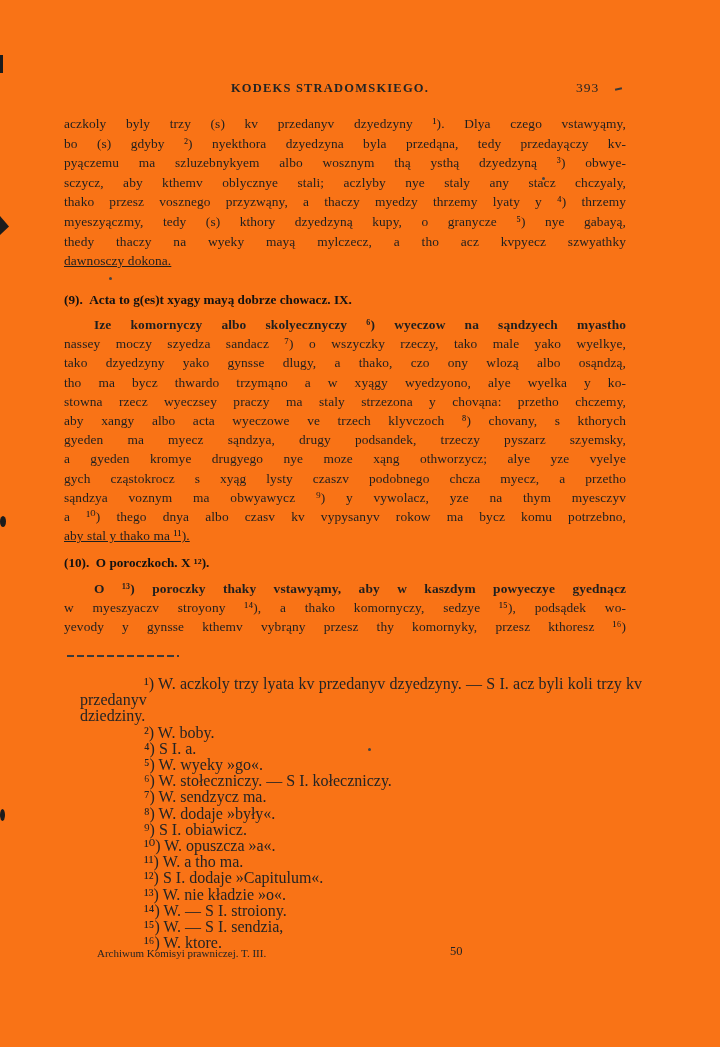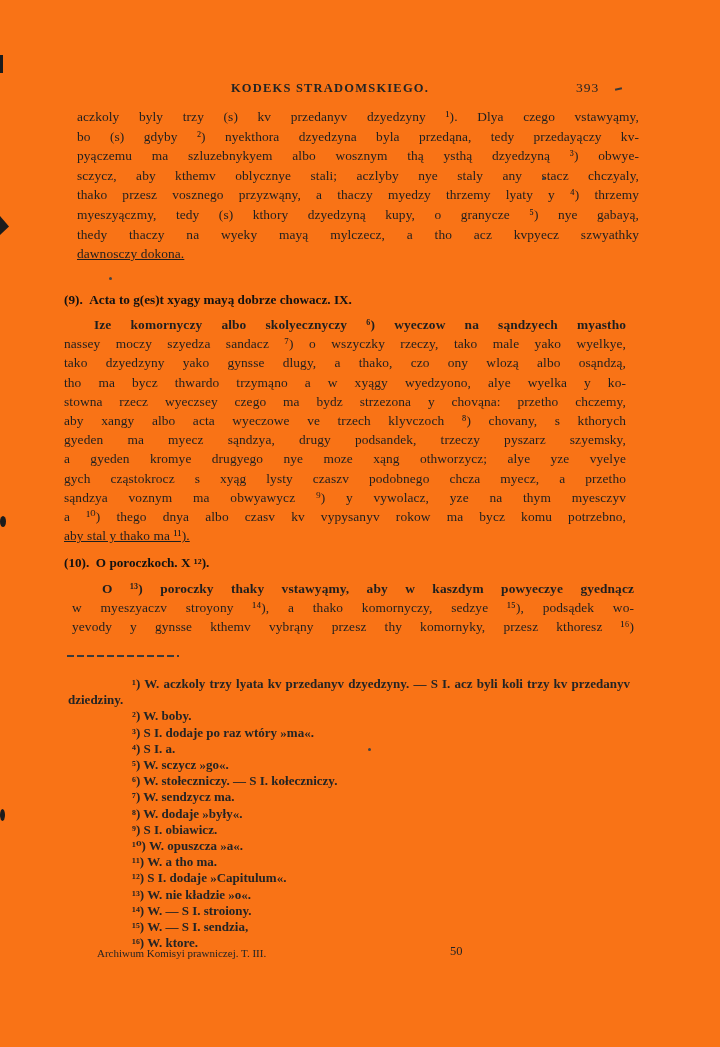--- a/index.html
+++ b/index.html
@@ -19,40 +19,40 @@
   }
   .page-number{
     position:absolute;left:576px;top:80px;
     font-size:13.5px;letter-spacing:1px;color:#242424;
   }
   
   .para{
     position:absolute;left:64px;width:562px;
     font-size:13.4px;color:#1f1f1f;letter-spacing:0.1px;
   }
-  .p1{top:107px;line-height:19.6px;margin-left:13px;}
+  .p1{top:114px;line-height:19.6px;}
   .p2{top:315px;line-height:19.2px;}
-  .p3{top:579px;line-height:19.2px;margin-left:8px;}
+  .p3{top:579px;line-height:19.2px;}
   .tline{text-align:justify;text-align-last:justify;}
   .tline.endl{text-align-last:left;text-decoration:underline;}
   .tline.ind{text-indent:30px;font-weight:bold;}
   .sec-heading{
     position:absolute;left:64px;width:562px;
     font-weight:bold;font-size:13.2px;color:#121212;
   }
   .h9{top:292px;}
   .h10{top:555px;}
   
   .fn-rule{
     position:absolute;left:67px;top:655px;width:112px;height:2px;
     background:repeating-linear-gradient(90deg,#3a3a3a 0 7px,transparent 7px 10px);
   }
   .footnotes{
-    position:absolute;left:68px;top:676px;width:562px;
-    font-size:13px;line-height:16.2px;color:#242424;font-weight:bold;
+    position:absolute;left:80px;top:676px;width:562px;
+    font-size:16px;line-height:16.2px;color:#242424;
   }
   .fnline{text-indent:64px;}
   .fnline.cont{text-indent:0;}
   .fnline.just{text-align:justify;text-align-last:justify;}
   
   .imprint{position:absolute;left:97px;top:947px;font-size:11px;color:#242424;}
   .signature{position:absolute;left:450px;top:944px;font-size:12.5px;color:#242424;}
   
   .speck{position:absolute;background:#1c1c1c;}
   .mk1{left:0;top:55px;width:3px;height:18px;}
@@ -83,21 +83,21 @@
       <div class="tline endl">dawnosczy dokona.</div>
     </div>
 
   <div class="sec-heading h9">(9). Acta to g(es)t xyagy mayą dobrze chowacz. IX.</div>
 
   <div class="para p2">
       <div class="tline ind">Ize komornyczy albo skolyecznyczy ⁶) wyeczow na sąndzyech myastho</div>
       <div class="tline">nassey moczy szyedza sandacz ⁷) o wszyczky rzeczy, tako male yako wyelkye,</div>
       <div class="tline">tako dzyedzyny yako gynsse dlugy, a thako, czo ony wlozą albo osąndzą,</div>
       <div class="tline">tho ma bycz thwardo trzymąno a w xyągy wyedzyono, alye wyelka y ko-</div>
-      <div class="tline">stowna rzecz wyeczsey czego ma bydz strzezona y chovąna: przetho chczemy,</div>
+      <div class="tline">stowna rzecz wyeczsey praczy ma staly strzezona y chovąna: przetho chczemy,</div>
       <div class="tline">aby xangy albo acta wyeczowe ve trzech klyvczoch ⁸) chovany, s kthorych</div>
       <div class="tline">gyeden ma myecz sąndzya, drugy podsandek, trzeczy pyszarz szyemsky,</div>
       <div class="tline">a gyeden kromye drugyego nye moze xąng othworzycz; alye yze vyelye</div>
       <div class="tline">gych cząstokrocz s xyąg lysty czaszv podobnego chcza myecz, a przetho</div>
       <div class="tline">sąndzya voznym ma obwyawycz ⁹) y vywolacz, yze na thym myesczyv</div>
       <div class="tline">a ¹⁰) thego dnya albo czasv kv vypysanyv rokow ma bycz komu potrzebno,</div>
       <div class="tline endl">aby stal y thako ma ¹¹).</div>
     </div>
 
   <div class="sec-heading h10">(10). O poroczkoch. X ¹²).</div>
@@ -107,23 +107,22 @@
       <div class="tline">w myeszyaczv stroyony ¹⁴), a thako komornyczy, sedzye ¹⁵), podsądek wo-</div>
       <div class="tline">yevody y gynsse kthemv vybrąny przesz thy komornyky, przesz kthoresz ¹⁶)</div>
     </div>
 
   <div class="fn-rule"></div>
 
   <div class="footnotes">
       <div class="fnline just">¹) W. aczkoly trzy lyata kv przedanyv dzyedzyny. — S I. acz byli koli trzy kv przedanyv</div>
       <div class="fnline cont">dziedziny.</div>
       <div class="fnline">²) W. boby.</div>
-      <div class="fnline">³) S I. dodaje po raz wtóry »ma«.</div>
       <div class="fnline">⁴) S I. a.</div>
-      <div class="fnline">⁵) W. sczycz »go«.</div>
+      <div class="fnline">⁵) W. wyeky »go«.</div>
       <div class="fnline">⁶) W. stołeczniczy. — S I. kołeczniczy.</div>
       <div class="fnline">⁷) W. sendzycz ma.</div>
       <div class="fnline">⁸) W. dodaje »były«.</div>
       <div class="fnline">⁹) S I. obiawicz.</div>
       <div class="fnline">¹⁰) W. opuszcza »a«.</div>
       <div class="fnline">¹¹) W. a tho ma.</div>
       <div class="fnline">¹²) S I. dodaje »Capitulum«.</div>
       <div class="fnline">¹³) W. nie kładzie »o«.</div>
       <div class="fnline">¹⁴) W. — S I. stroiony.</div>
       <div class="fnline">¹⁵) W. — S I. sendzia,</div>

